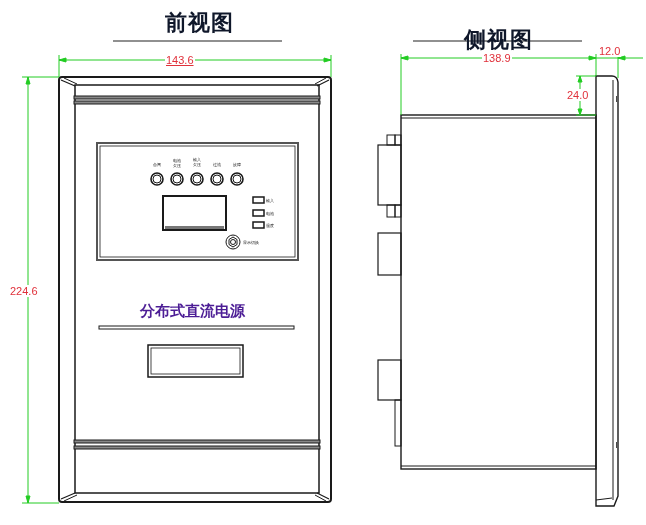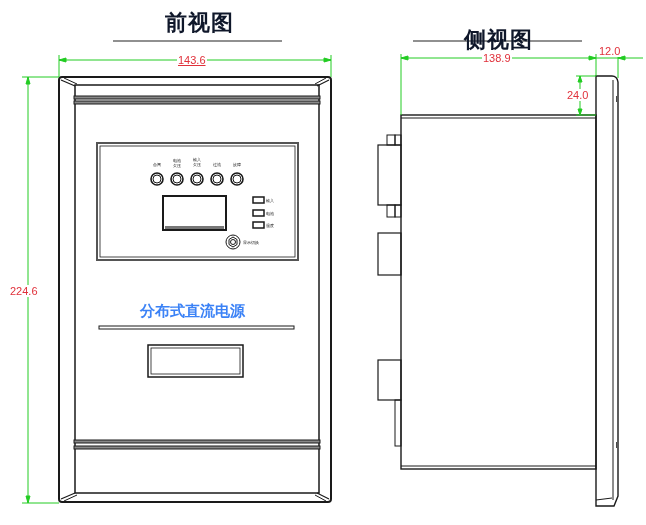--- a/index.html
+++ b/index.html
@@ -1,20 +1,20 @@
 <!DOCTYPE html>
 <html><head>
 <meta charset="utf-8">
 <style>
   html, body { margin:0; padding:0; background:#ffffff; }
   body { width:646px; height:525px; position:relative; overflow:hidden; font-family:"DejaVu Sans", sans-serif; }
   svg { position:absolute; left:0; top:0; }
   .title { position:absolute; font-size:22px; font-weight:bold; color:#0f172a; letter-spacing:1px; font-family:"DejaVu Sans", sans-serif; }
   .dim { position:absolute; font-size:11px; color:#e0303a; font-family:"Liberation Sans", sans-serif; background:#fff; padding:0 1px; line-height:12px; }
-  .label-main { position:absolute; font-size:15px; font-weight:bold; color:#3b82f6; font-family:"DejaVu Sans", sans-serif; }
+  .label-main { position:absolute; font-size:15px; font-weight:bold; color:#4c1d95; font-family:"DejaVu Sans", sans-serif; }
   .tiny { position:absolute; font-size:4px; color:#111; line-height:5px; text-align:center; white-space:pre; }
 </style>
 </head>
 <body>
 
 <svg width="646" height="525" viewBox="0 0 646 525" xmlns="http://www.w3.org/2000/svg">
 
   <g fill="none" stroke="#1a1a1a">
 
     <line x1="113" y1="41" x2="282" y2="41" stroke="#222" stroke-width="1.2"></line>
@@ -124,21 +124,21 @@
     <line x1="576" y1="76" x2="596" y2="76"></line>
     <line x1="576" y1="115" x2="596" y2="115"></line>
     <polygon points="580,76 578,82 582,82"></polygon>
     <polygon points="580,115 578,109 582,109"></polygon>
   </g>
 </svg>
 
 <div class="title" style="left:165px;top:8px;">前视图</div>
 <div class="title" style="left:464px;top:25px;text-align:right;">侧视图</div>
 
-<div class="dim" style="left:177px;top:54px;text-decoration:underline;">143.6</div>
+<div class="dim" style="left:165px;top:54px;text-decoration:underline;">143.6</div>
 <div class="dim" style="left:9px;top:285px;text-align:right;">224.6</div>
 
 <div class="dim" style="left:482px;top:52px;">138.9</div>
 <div class="dim" style="left:598px;top:45px;">12.0</div>
 <div class="dim" style="left:566px;top:89px;">24.0</div>
 
 <div class="label-main" style="left:140px;top:302px;">分布式直流电源</div>
 
 <div class="tiny" style="left:149px;top:162px;width:16px;">合闸</div>
 <div class="tiny" style="left:169px;top:158px;width:16px;">电池

